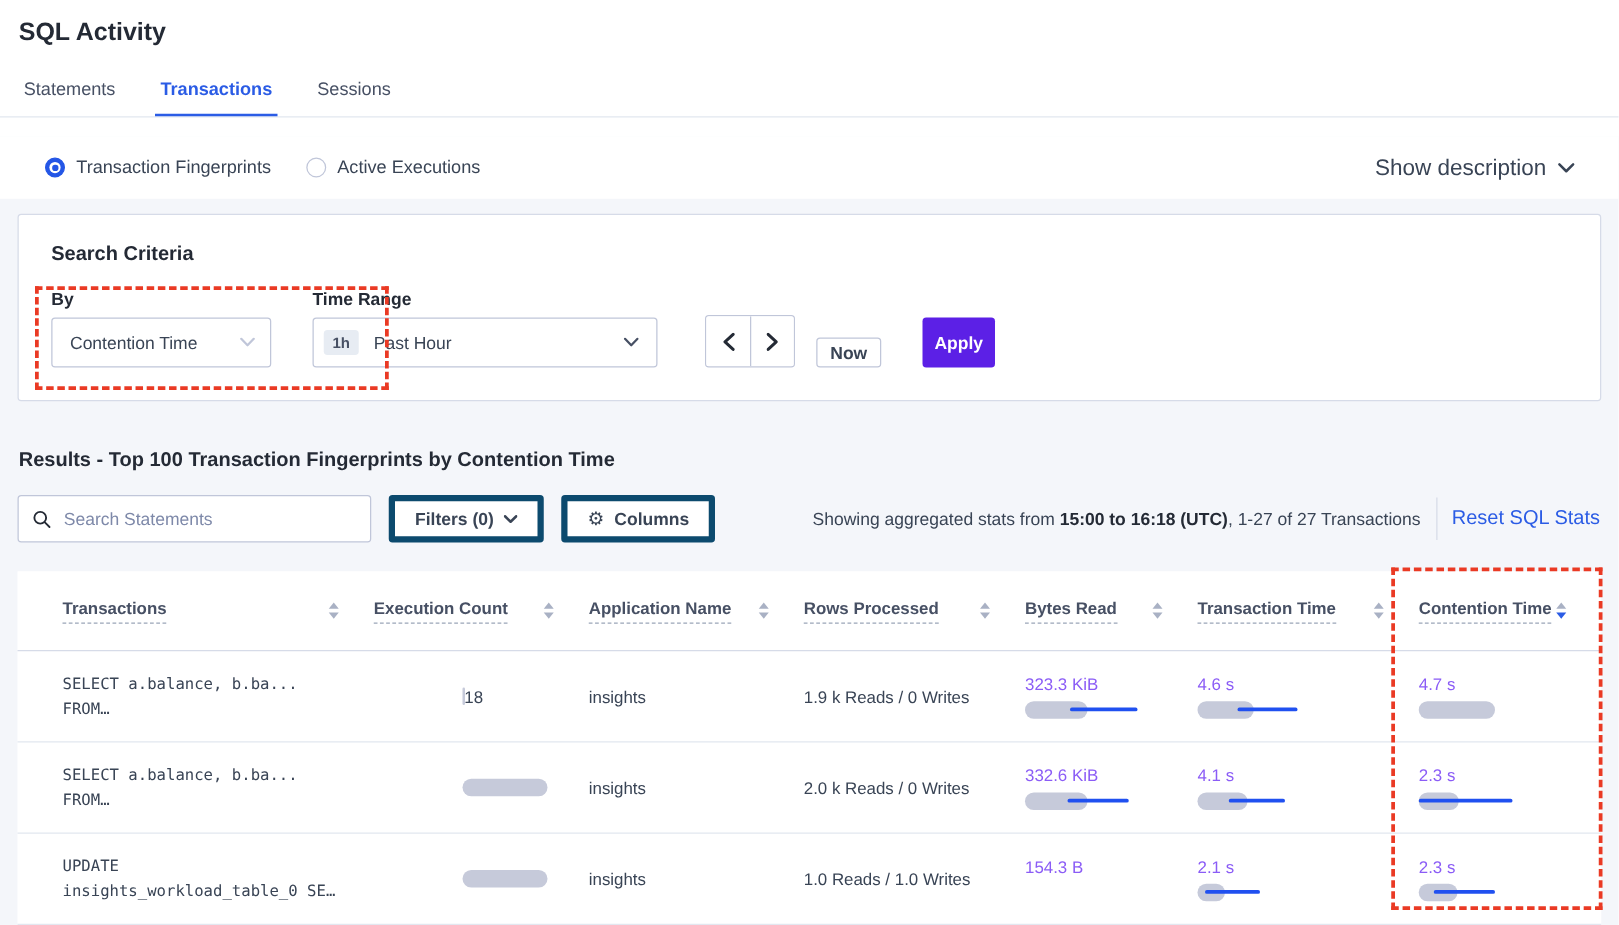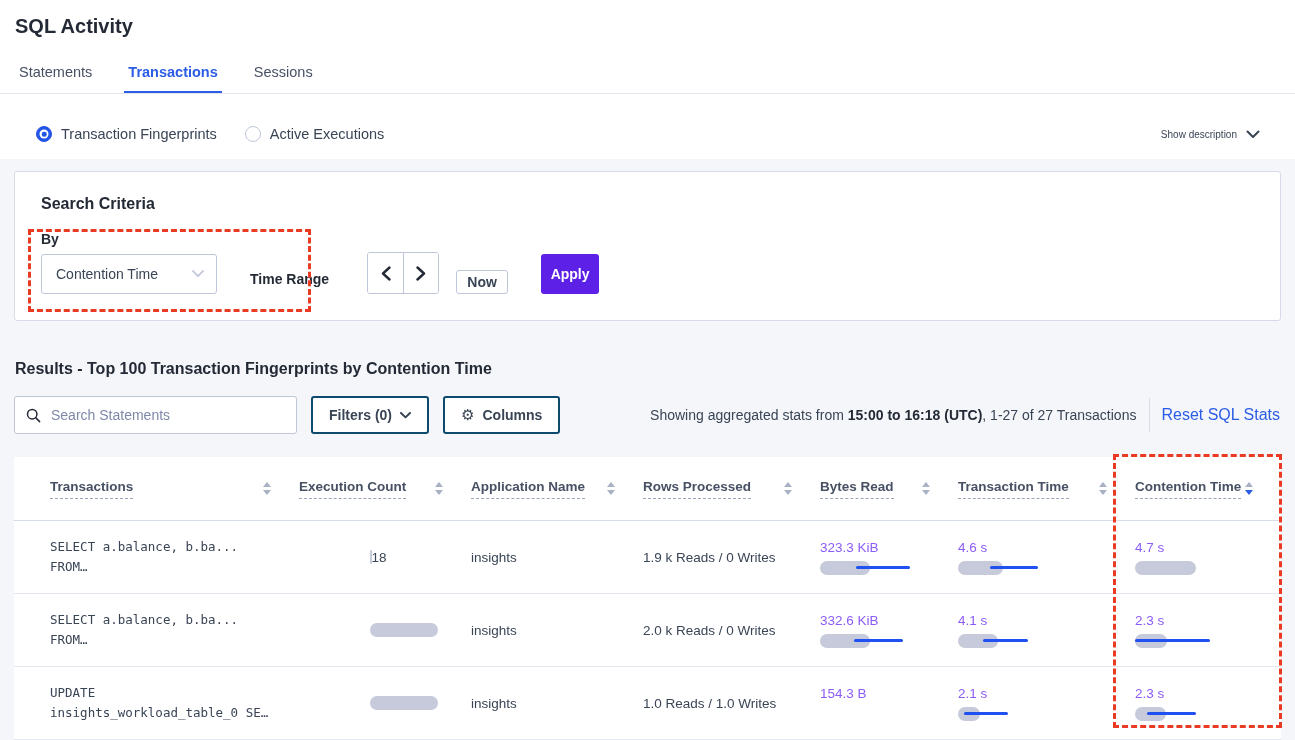--- a/index.html
+++ b/index.html
@@ -21,21 +21,21 @@
     padding:0 35px 0 36px; }
   .radio-item { display:flex; align-items:center; margin-right:28px; cursor:pointer; }
   .radio-circle { width:16px; height:16px; border-radius:50%; border:1px solid #c0c6d9; background:#fff;
     margin-right:9px; position:relative; flex:0 0 auto; }
   .radio-circle.on { border:1.5px solid #2456e6; background:#2456e6; }
   .radio-circle.on::after { content:""; position:absolute; left:50%; top:50%; transform:translate(-50%,-50%);
     width:9px; height:9px; border-radius:50%; background:#fff; }
   .radio-circle.on::before { content:""; position:absolute; left:50%; top:50%; transform:translate(-50%,-50%);
     width:4.5px; height:4.5px; border-radius:50%; background:#2456e6; z-index:2; }
   .radio-label { font-size:14.5px; color:#394455; }
-  .show-desc { margin-left:auto; display:flex; align-items:center; gap:9px; font-size:10px; color:#394455; cursor:pointer;justify-content:center; }
+  .show-desc { margin-left:auto; display:flex; align-items:center; gap:9px; font-size:18px; color:#394455; cursor:pointer;justify-content:center; }
 
   
   .criteria-card { background:#fff; border:1px solid #d6dbe8; border-radius:3px;
     margin:12px 14px 0 14px; height:150px; padding:23px 0 0 26px; position:relative; }
   .criteria-heading { font-size:16px; font-weight:bold; color:#242a35; margin-bottom:18px; }
   .fields-row { display:flex; align-items:flex-end; }
   .field { margin-right:19px; }
   .field-label { font-size:14px; font-weight:bold; color:#242a35; margin-bottom:7px; }
   .select-box { height:40px; border:1px solid #c0c6d9; border-radius:3px; background:#fff;
     display:flex; align-items:center; font-size:14px; color:#394455; cursor:pointer; }
@@ -57,21 +57,21 @@
     font-size:14px; font-weight:bold; color:#fff; cursor:pointer; font-family:"Liberation Sans", sans-serif; }
 
   
   .results-heading { font-size:16px; font-weight:bold; color:#242a35; margin:39px 0 0 15px; }
   .toolbar { display:flex; align-items:center; margin:18px 14px 0 14px; }
   .search-wrap { position:relative; width:283px; }
   .search-input { width:283px; height:38px; border:1px solid #c0c6d9; border-radius:3px;
     padding:0 10px 0 36px; font-size:14px; color:#394455; font-family:"Liberation Sans", sans-serif; }
   .search-input::placeholder { color:#7e89a9; opacity:1; }
   .search-icon { position:absolute; left:12px; top:12px; }
-  .tool-btn { margin-left:14px; height:38px; background:#fff; border:2px solid #0c4a6e; border-radius:3px;
+  .tool-btn { margin-left:14px; height:38px; background:#fff; border:5px solid #0c4a6e; border-radius:3px;
     display:flex; align-items:center; gap:8px; padding:0 16px; font-size:14px; font-weight:bold;
     color:#394455; cursor:pointer; }
   .gear-glyph { font-size:15px; font-weight:normal; }
   .stats-group { margin-left:auto; display:flex; align-items:center; }
   .stats-text { font-size:14px; color:#394455; }
   .stats-text b { color:#242a35; }
   .v-divider { width:1px; height:34px; background:#d6dbe8; margin:0 11px 0 13px; }
   .reset-link { font-size:16px; color:#2b5ce5; cursor:pointer; white-space:nowrap; padding-right:1px; }
 
   
@@ -154,20 +154,29 @@
             <span>Contention Time</span>
             <span class="chev">
               <svg width="12" height="8" viewBox="0 0 12 8">
                   <path d="M1 1 L6 6.2 L11 1" fill="none" stroke="currentColor" stroke-width="1.8" stroke-linecap="round" stroke-linejoin="round"></path>
                 </svg>
             </span>
           </div>
         </div>
         <div class="field" style="margin-left:14px;">
           <div class="field-label">Time Range</div>
+          <div class="select-box sel-time">
+            <span class="time-badge">1h</span>
+            <span>Past Hour</span>
+            <span class="chev">
+              <svg width="12" height="8" viewBox="0 0 12 8">
+                  <path d="M1 1 L6 6.2 L11 1" fill="none" stroke="currentColor" stroke-width="1.8" stroke-linecap="round" stroke-linejoin="round"></path>
+                </svg>
+            </span>
+          </div>
         </div>
         <div class="arrow-group">
           <div class="arrow-btn">
             <svg width="10" height="15" viewBox="0 0 10 15">
                 <path d="M8.5 1.5 L2 7.5 L8.5 13.5" fill="none" stroke="#242a35" stroke-width="2.4" stroke-linecap="round" stroke-linejoin="round"></path>
               </svg>
           </div>
           <div class="arrow-btn">
             <svg width="10" height="15" viewBox="0 0 10 15">
                 <path d="M1.5 1.5 L8 7.5 L1.5 13.5" fill="none" stroke="#242a35" stroke-width="2.4" stroke-linecap="round" stroke-linejoin="round"></path>

